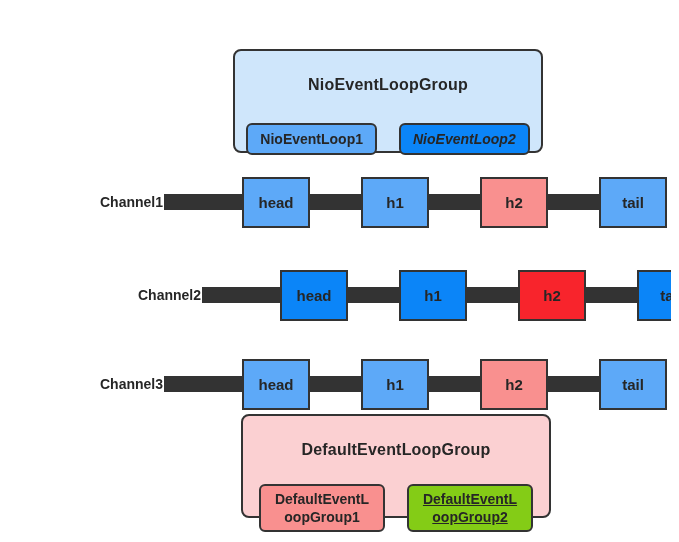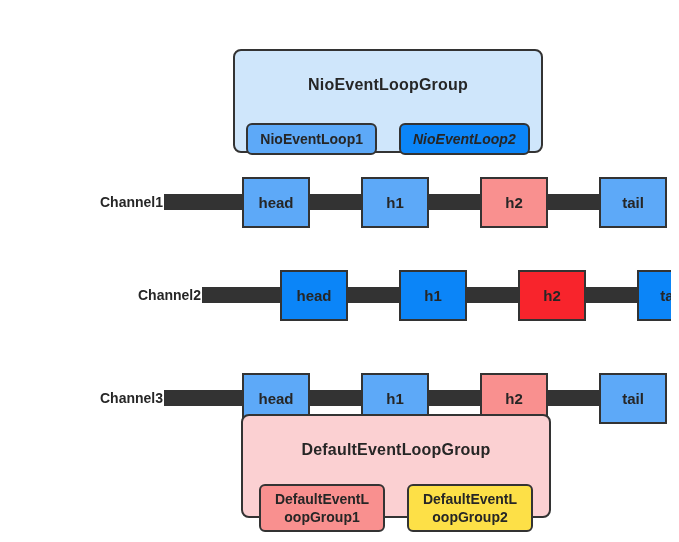--- a/index.html
+++ b/index.html
@@ -66,21 +66,21 @@
   
   .row {
     position: absolute;
     left: 68px;
     height: 54px;
     display: flex;
     align-items: center;
   }
   .row-1 { top: 159px; }
   .row-2 { top: 252px; margin-left: 38px; }
-  .row-3 { top: 355px; }
+  .row-3 { top: 341px; }
   .row-label {
     width: 72px;
     font-size: 14px;
     font-weight: bold;
     color: var(--text);
     text-align: left;
     white-space: nowrap;
   }
   .lead-arrow {
     position: relative;
@@ -176,17 +176,17 @@
     <div class="connector"></div>
     <div class="node" style="background-color: rgb(249, 144, 143);">h2</div>
     <div class="connector"></div>
     <div class="node" style="background-color: rgb(93, 169, 248);">tail</div>
   </div>
 
   <div class="group bottom-group" style="background-color: rgb(251, 208, 210);">
     <div class="group-title">DefaultEventLoopGroup</div>
     <div class="group-items">
       <div class="loop-box wrap" style="background-color: rgb(249, 144, 143);">DefaultEventLoopGroup1</div>
-      <div class="loop-box wrap" style="background-color: #fde047;">DefaultEventLoopGroup2</div>
+      <div class="loop-box wrap" style="background-color: #84cc16; text-decoration: underline;">DefaultEventLoopGroup2</div>
     </div>
   </div>
 
 </div>
 
 </body></html>

